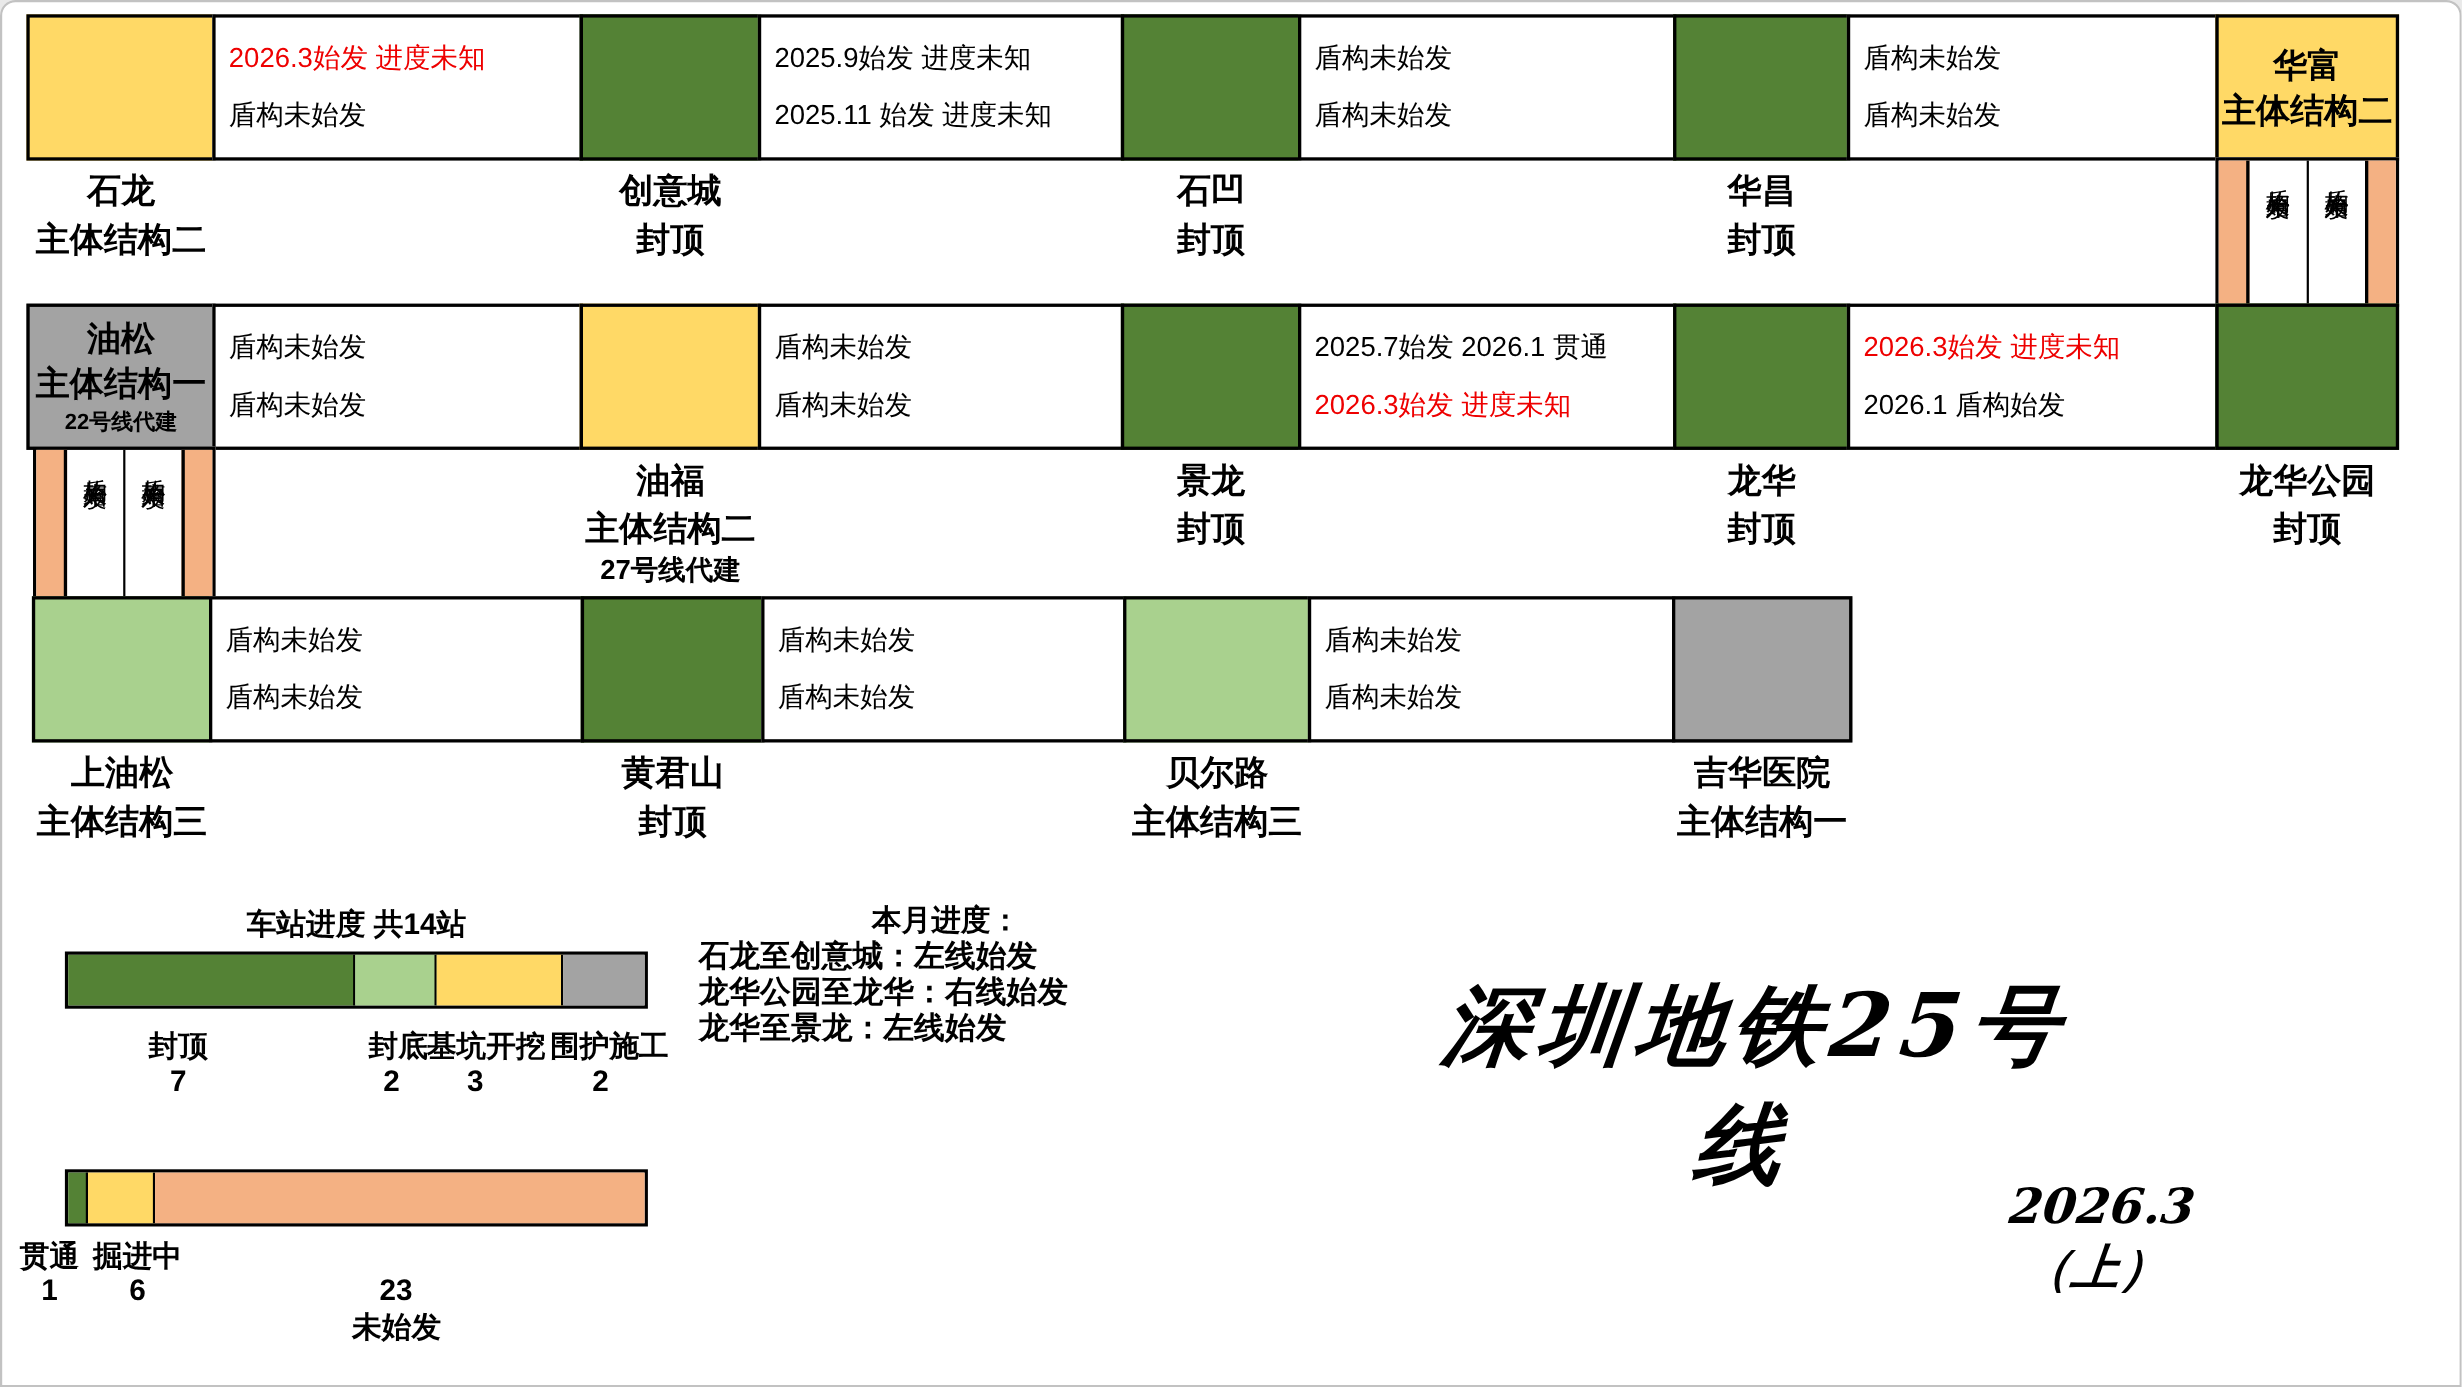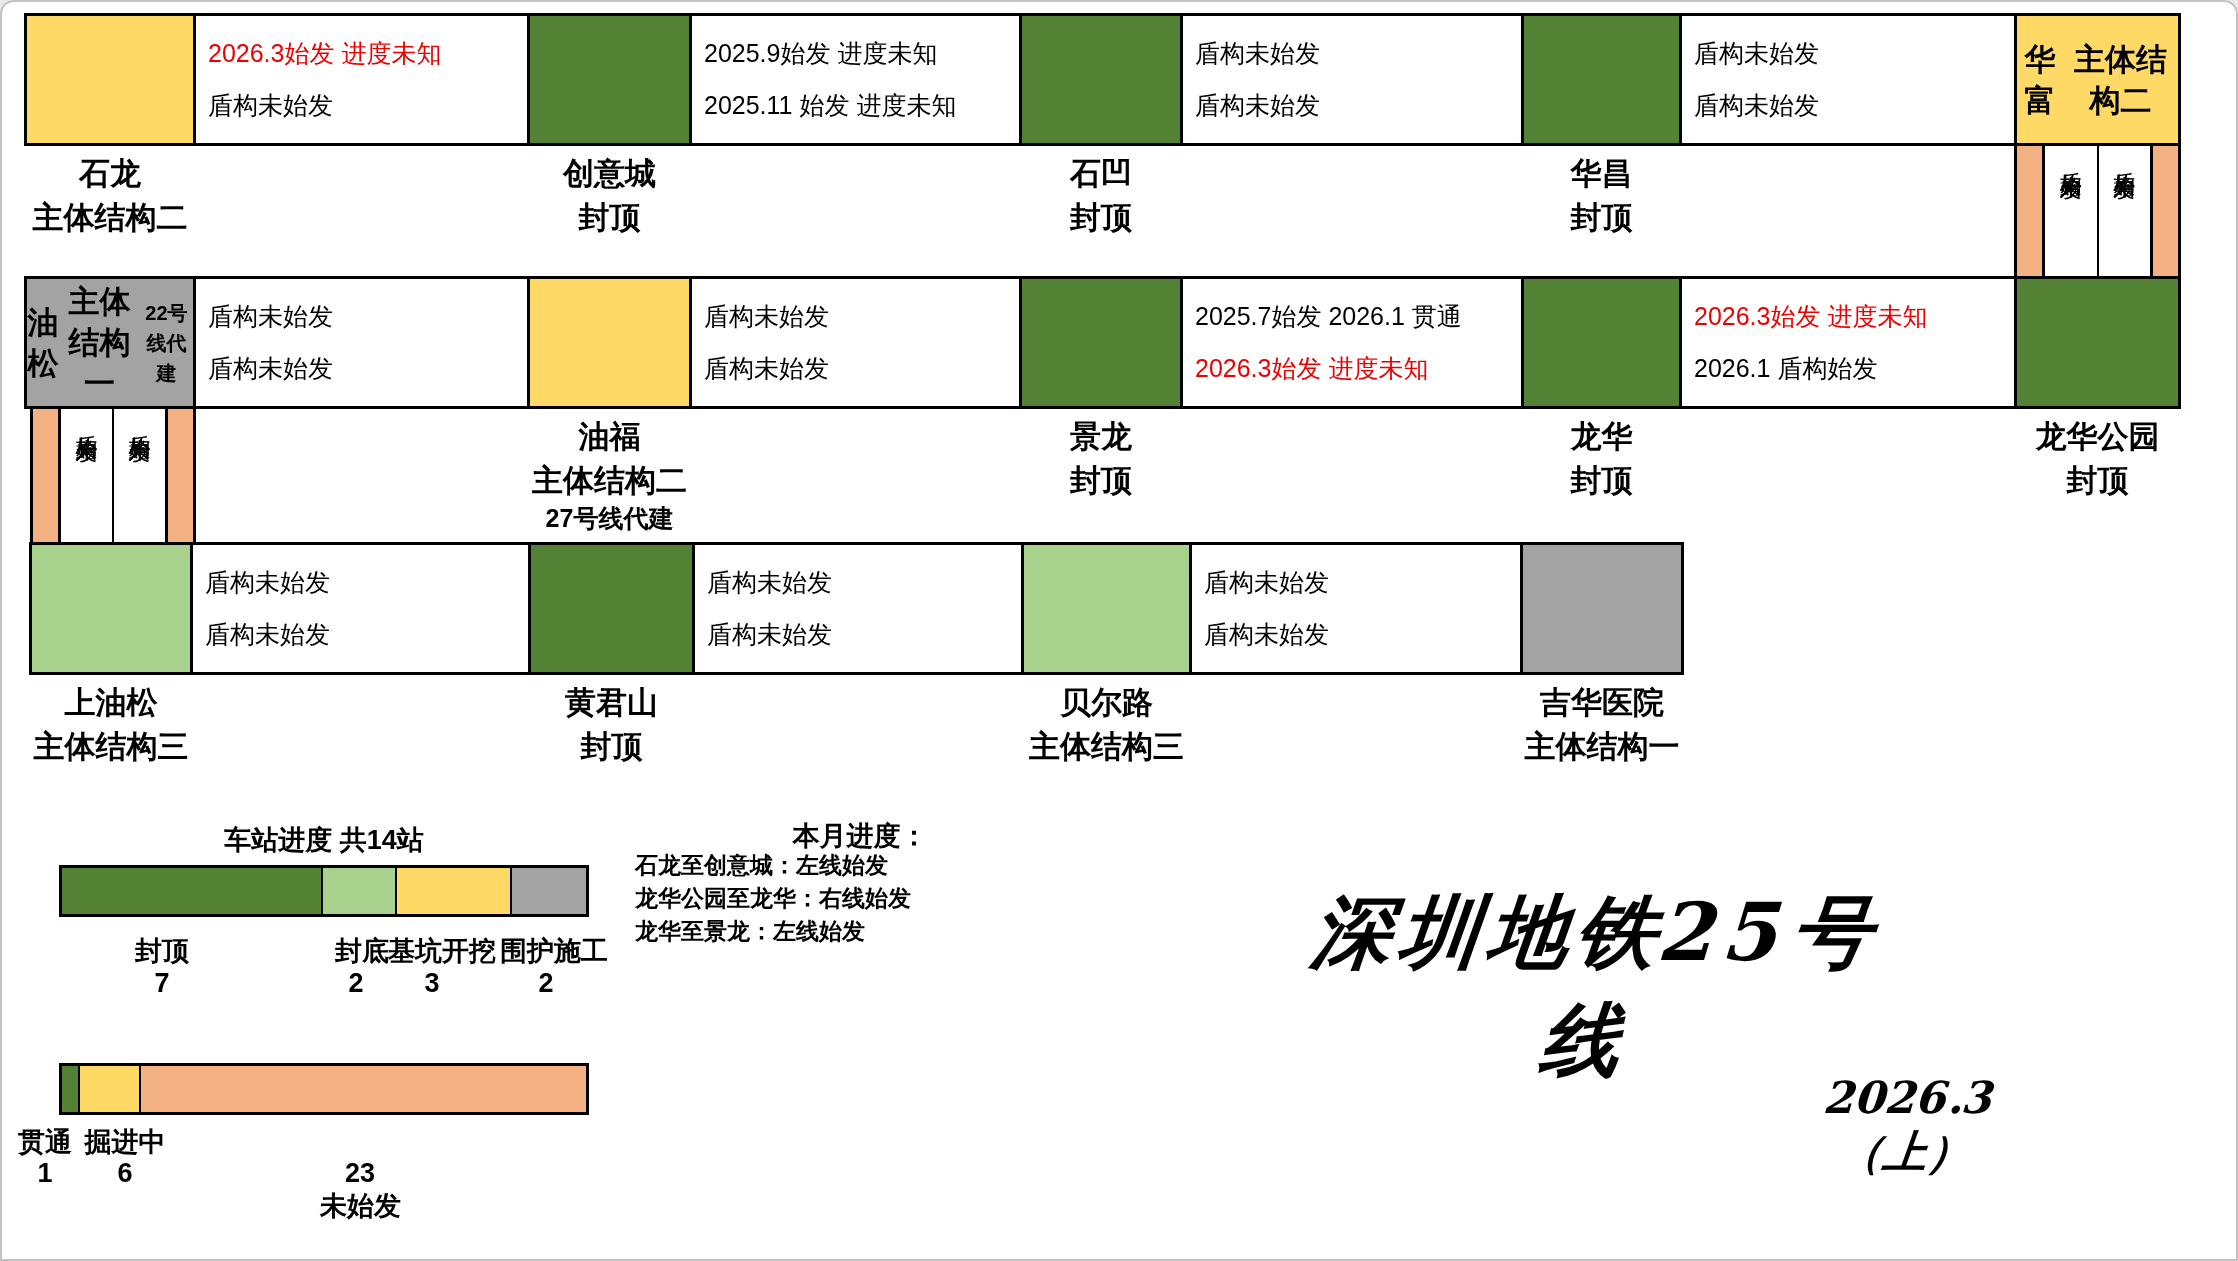--- a/index.html
+++ b/index.html
@@ -9,22 +9,22 @@
     box-shadow:inset 0 0 0 2px #c2c2c2;border-radius:14px 14px 0 0;overflow:hidden;
   }
   
   .c-dgreen{background:#548235}
   .c-lgreen{background:#A9D18E}
   .c-yellow{background:#FFD966}
   .c-gold{background:#a3a3a3}
   .c-salmon{background:#F4B183}
 
   .station{position:absolute;border:3px solid #000;box-sizing:border-box;}
-  .inlabel{display:flex;flex-direction:row;justify-content:center;align-items:center;
-    height:100%;font-weight:bold;font-size:31px;line-height:41px;text-align:center;}
+  .inlabel{display:flex;flex-direction:column;justify-content:center;align-items:center;
+    height:100%;font-weight:bold;font-size:31px;line-height:41px;}
   .inlabel .note{font-size:20px;line-height:30px;font-weight:bold;}
 
   .seg{position:absolute;border:3px solid #000;box-sizing:border-box;background:#fff;
     display:flex;flex-direction:row;}
   .seg .bar{height:25px;flex:0 0 auto;}
   .seg .bar.top{border-bottom:3px solid #000;}
   .seg.blue-div .bar.top{border-bottom-color:#7e95a9;}
   .seg .bar.bot{border-top:3px solid #000;}
   .seg .mid{flex:1;display:flex;flex-direction:column;justify-content:space-evenly;
     padding-left:12px;font-size:25px;line-height:27px;}
@@ -45,21 +45,21 @@
 
   
   .lg-title{position:absolute;font-weight:bold;font-size:27px;text-align:center;}
   .lbar{position:absolute;left:59px;width:530px;height:52px;border:3px solid #000;
     box-sizing:border-box;display:flex;}
   .lbar>div{border-right:2px solid #000;box-sizing:border-box;}
   .lbar>div:last-child{border-right:none;}
   .lg-item{position:absolute;text-align:center;font-weight:bold;font-size:27px;white-space:nowrap;}
 
   .monthly-title{position:absolute;font-weight:bold;font-size:27px;text-align:center;}
-  .monthly-line{position:absolute;font-weight:bold;font-size:23px;white-space:nowrap;}
+  .monthly-line{position:absolute;font-weight:bold;font-size:28px;white-space:nowrap;}
 
   .main-title{position:absolute;text-align:center;
     font-family:"DejaVu Serif","Liberation Serif",serif;font-style:italic;font-weight:bold;
     font-size:80px;letter-spacing:8px;transform:skewX(-6deg);}
   .date-title{position:absolute;text-align:center;
     font-family:"DejaVu Serif","Liberation Serif",serif;font-style:italic;font-weight:bold;
     font-size:44px;transform:skewX(-6deg);}
 </style>
 </head>
 <body>

